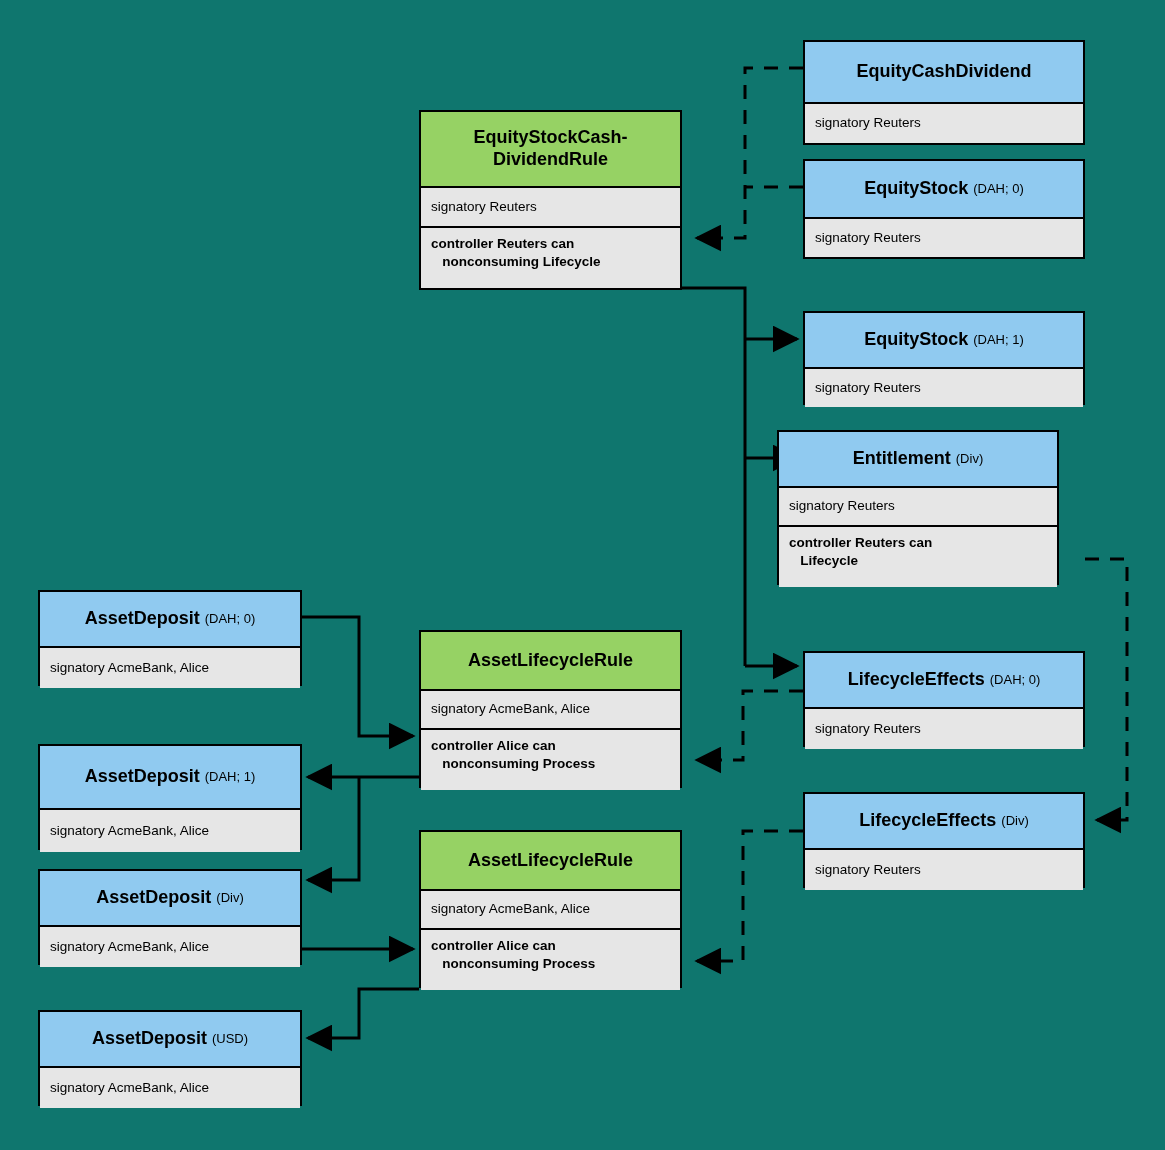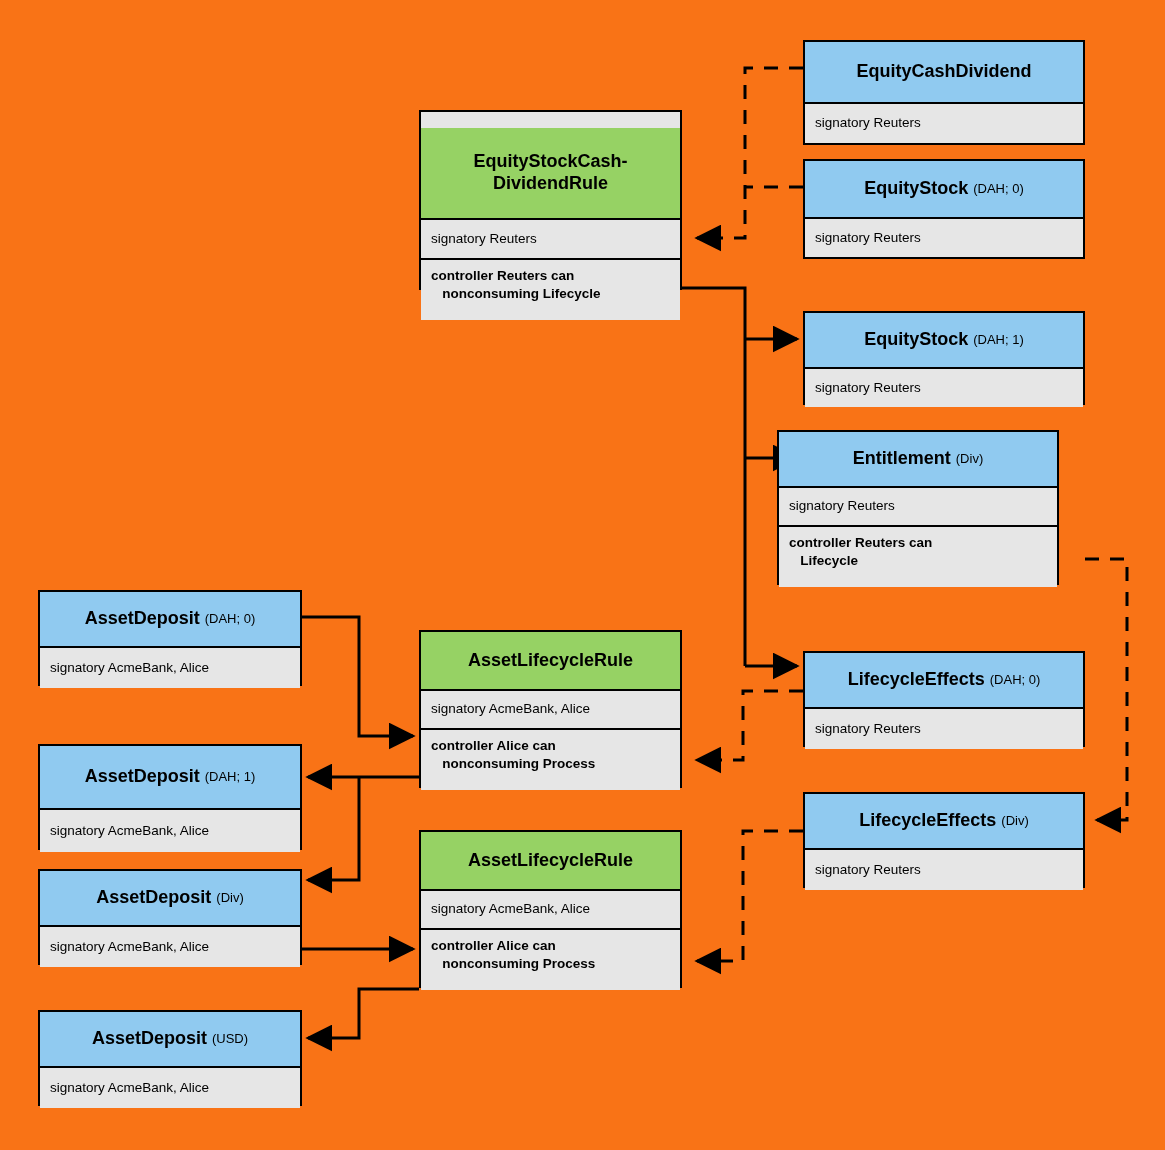--- a/index.html
+++ b/index.html
@@ -7,21 +7,21 @@
     padding: 0;
     background: #ffffff;
   }
   body {
     font-family: "Liberation Sans", sans-serif;
   }
   #canvas {
     position: relative;
     width: 1165px;
     height: 1150px;
-    background: #f97316;
+    background: #0f766e;
     overflow: hidden;
   }
   svg.edges {
     position: absolute;
     left: 0;
     top: 0;
     width: 1165px;
     height: 1150px;
     pointer-events: none;
   }
@@ -113,21 +113,21 @@
 
   <div class="node" style="left:803px; top:159px; width:282px; height:100px;">
     <div class="hdr blue" style="height:56px;">
       <span class="title-wrap">EquityStock</span>
         <span class="sub">(DAH; 0)</span>
     </div>
     <div class="row" style="height:40px;">signatory Reuters</div>
   </div>
 
   <div class="node" style="left:419px; top:110px; width:263px; height:180px;">
-    <div class="hdr green" style="height:90px;margin-top:16px;">
+    <div class="hdr green" style="height:74px;">
       <span class="title-wrap">EquityStockCash-DividendRule</span>
     </div>
     <div class="row" style="height:40px;">signatory Reuters</div>
     <div class="row two-line" style="height:62px;">controller Reuters can
    nonconsuming Lifecycle</div>
   </div>
 
   <div class="node" style="left:803px; top:311px; width:282px; height:94px;">
     <div class="hdr blue" style="height:54px;">
       <span class="title-wrap">EquityStock</span>

